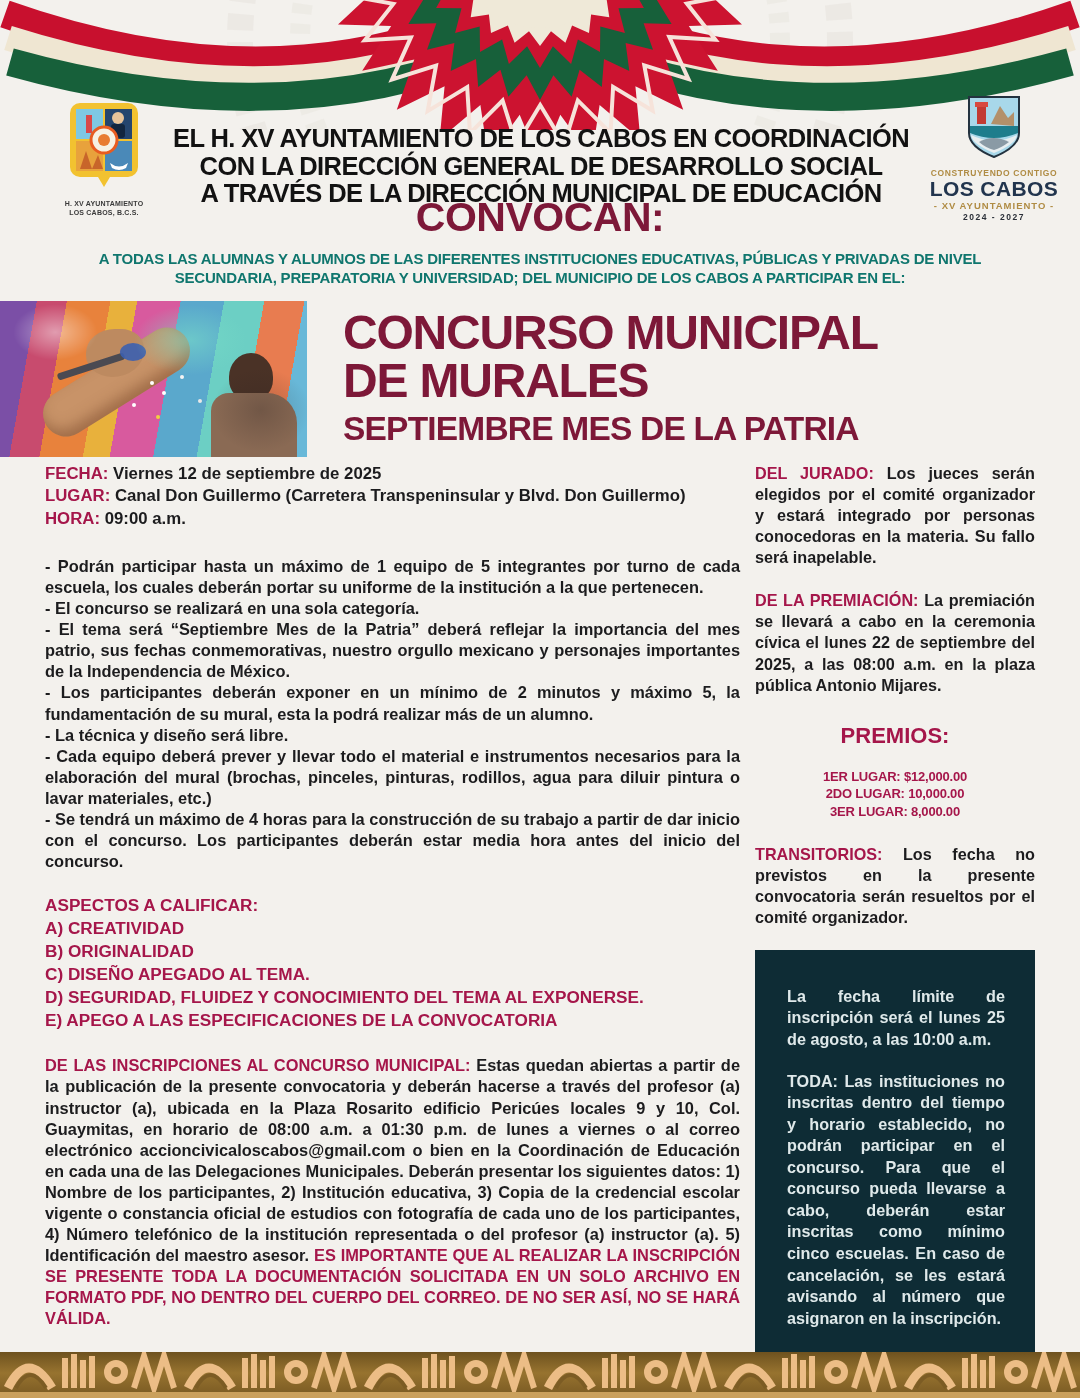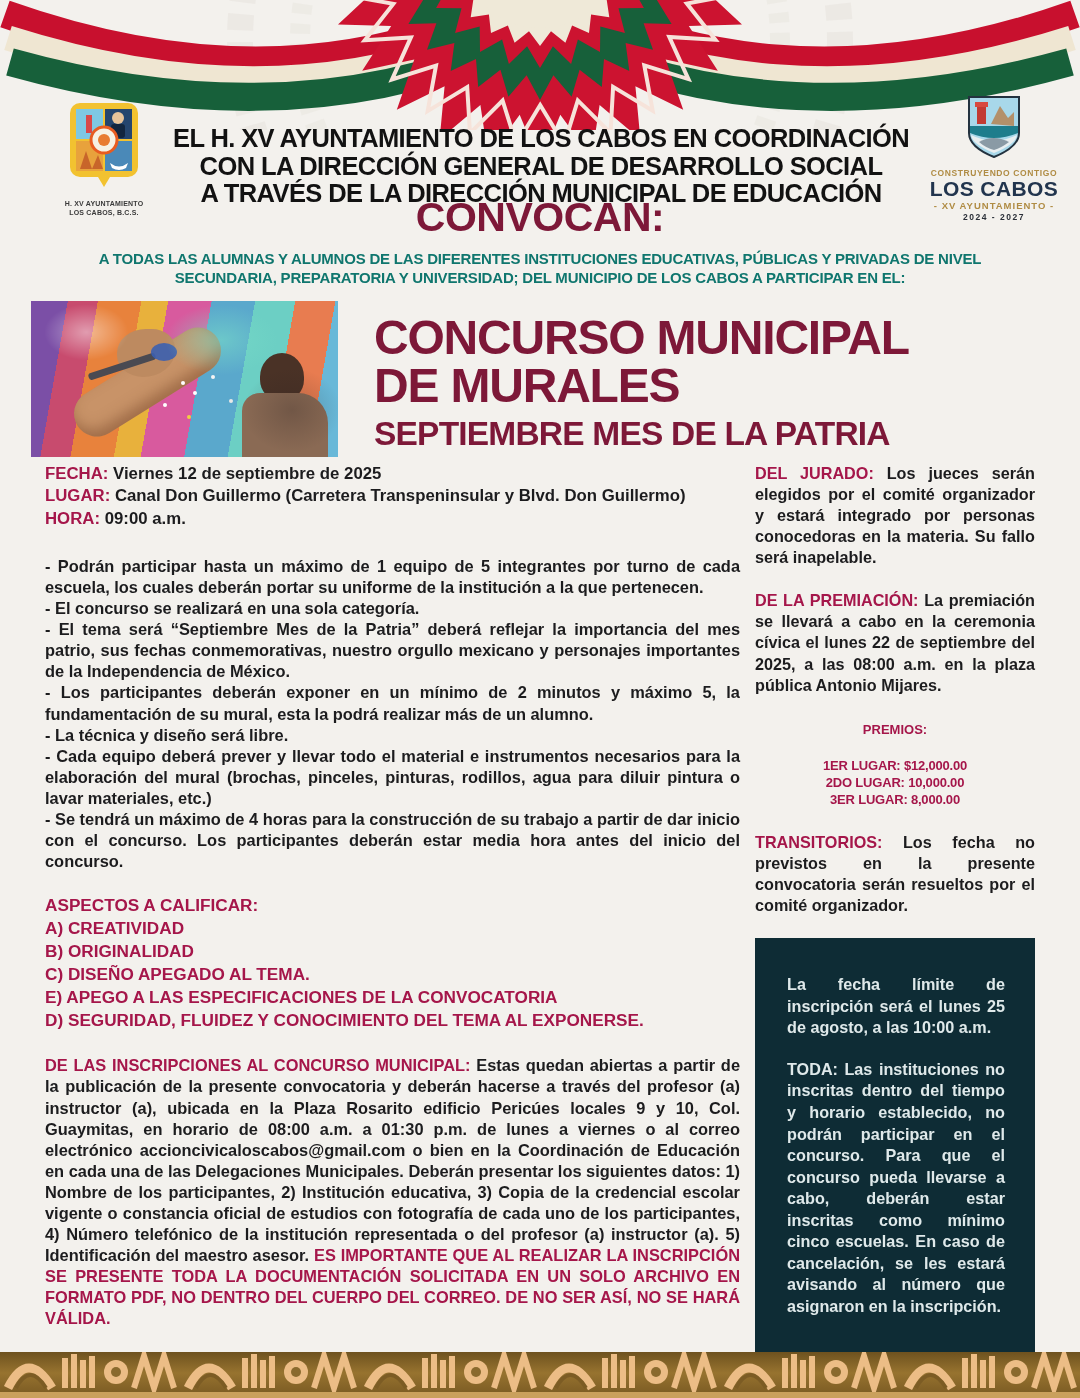--- a/index.html
+++ b/index.html
@@ -26,21 +26,21 @@
   .brand-sub{font-size:9.5px;font-weight:bold;color:#b08c44;letter-spacing:1px;margin-top:1px;}
   .brand-years{font-size:8.5px;font-weight:bold;color:#2a2f38;letter-spacing:1.5px;margin-top:1px;}
 
   .convocan{position:absolute;top:194px;left:0;width:100%;text-align:center;
     font-size:41px;font-weight:800;color:var(--maroon_deep,#7d1838);letter-spacing:-.5px;}
 
   .intro{position:absolute;top:250px;left:52px;width:976px;text-align:center;
     font-size:15px;font-weight:bold;color:#0f766e;line-height:1.26;letter-spacing:-.2px;}
 
   
-  .hero{position:absolute;top:301px;left:0;width:1040px;display:flex;align-items:center;padding-left:31px;}
+  .hero{position:absolute;top:301px;left:0;width:1040px;display:flex;align-items:flex-start;}
   .photo{position:relative;width:307px;height:156px;flex:0 0 auto;overflow:hidden;
     background:linear-gradient(100deg,#7b4fa6 0 11%,#c84b6e 11% 20%,#e8823c 20% 33%,#e8b13c 33% 41%,
       #d85a9e 41% 54%,#5aa8cc 54% 67%,#6ccfc4 67% 79%,#e87c50 79% 91%,#68b8d8 91% 100%);}
   .photo::after{content:"";position:absolute;inset:0;background:
      radial-gradient(60px 40px at 18% 20%,rgba(255,255,255,.45),transparent 70%),
      radial-gradient(80px 50px at 62% 25%,rgba(120,220,200,.6),transparent 70%),
      radial-gradient(70px 60px at 85% 70%,rgba(40,30,30,.25),transparent 70%);}
   .photo-arm{position:absolute;left:34px;top:58px;width:165px;height:46px;background:#c89368;
     border-radius:26px;transform:rotate(-32deg);box-shadow:0 0 0 0 #0000,inset 0 -8px 14px rgba(120,70,40,.5);}
   .photo-hand{position:absolute;left:86px;top:28px;width:58px;height:48px;background:#bd8a60;border-radius:50% 40% 55% 45%;}
@@ -62,21 +62,21 @@
   .event-line{font-size:16.8px;line-height:1.33;}
   .label-maroon{color:var(--maroon_bright,#a5164a);}
   .rules{margin-top:26px;text-align:justify;}
   .rules p{margin:0;}
   .aspects{margin-top:22px;color:var(--maroon_bright,#a5164a);font-size:17.2px;line-height:1.33;}
   .aspects p{margin:0;}
   .inscriptions{margin-top:24px;text-align:justify;}
   .maroon-inline{color:var(--maroon_bright,#a5164a);}
 
   .rblock{text-align:justify;margin:0 0 22px 0;}
-  .prizes-heading{text-align:center;color:var(--maroon_bright,#a5164a);font-size:13px;margin:26px 0 18px 0;}
+  .prizes-heading{text-align:center;color:var(--maroon_bright,#a5164a);font-size:22px;margin:26px 0 18px 0;}
   .prize-line{text-align:center;color:var(--maroon_bright,#a5164a);font-size:13px;line-height:1.32;letter-spacing:-.2px;}
   .transitory{margin-top:24px;}
 
   .deadline-box{margin-top:22px;background:var(--box_bg,#0e2c35);color:var(--box_text,#dfe9ea);
     padding:24px 18px 26px 20px;text-align:justify;font-size:16.2px;line-height:1.33;}
   .deadline-box p{margin:12px;}
   .deadline-box .nota{margin-top:20px;}
 
   .hashtag{margin-top:18px;text-align:center;color:var(--gold,#9c7a50);font-size:21px;font-weight:800;letter-spacing:.2px;}
 
@@ -208,22 +208,22 @@
         <p>- La técnica y diseño será libre.</p>
         <p>- Cada equipo deberá prever y llevar todo el material e instrumentos necesarios para la elaboración del mural (brochas, pinceles, pinturas, rodillos, agua para diluir pintura o lavar materiales, etc.)</p>
         <p>- Se tendrá un máximo de 4 horas para la construcción de su trabajo a partir de dar inicio con el concurso. Los participantes deberán estar media hora antes del inicio del concurso.</p>
       </div>
 
       <div class="aspects">
         <p>ASPECTOS A CALIFICAR:</p>
         <p>A) CREATIVIDAD</p>
         <p>B) ORIGINALIDAD</p>
         <p>C) DISEÑO APEGADO AL TEMA.</p>
+        <p>D) SEGURIDAD, FLUIDEZ Y CONOCIMIENTO DEL TEMA AL EXPONERSE.</p>
         <p>E) APEGO A LAS ESPECIFICACIONES DE LA CONVOCATORIA</p>
-        <p>D) SEGURIDAD, FLUIDEZ Y CONOCIMIENTO DEL TEMA AL EXPONERSE.</p>
       </div>
 
       <div class="inscriptions">
         <span class="maroon-inline">DE LAS INSCRIPCIONES AL CONCURSO MUNICIPAL:</span><span> Estas quedan abiertas a partir de la publicación de la presente convocatoria y deberán hacerse a través del profesor (a) instructor (a), ubicada en la Plaza Rosarito edificio Pericúes locales 9 y 10, Col. Guaymitas, en horario de 08:00 a.m. a 01:30 p.m. de lunes a viernes o al correo electrónico accioncivicaloscabos@gmail.com o bien en la Coordinación de Educación en cada una de las Delegaciones Municipales. Deberán presentar los siguientes datos: 1) Nombre de los participantes, 2) Institución educativa, 3) Copia de la credencial escolar vigente o constancia oficial de estudios con fotografía de cada uno de los participantes, 4) Número telefónico de la institución representada o del profesor (a) instructor (a). 5) Identificación del maestro asesor.</span><span class="maroon-inline"> ES IMPORTANTE QUE AL REALIZAR LA INSCRIPCIÓN SE PRESENTE TODA LA DOCUMENTACIÓN SOLICITADA EN UN SOLO ARCHIVO EN FORMATO PDF, NO DENTRO DEL CUERPO DEL CORREO. DE NO SER ASÍ, NO SE HARÁ VÁLIDA.</span>
       </div>
     </div>
 
     <div class="col-right">
       <p class="rblock">
         <span class="maroon-inline">DEL JURADO:</span><span> Los jueces serán elegidos por el comité organizador y estará integrado por personas conocedoras en la materia. Su fallo será inapelable.</span>

